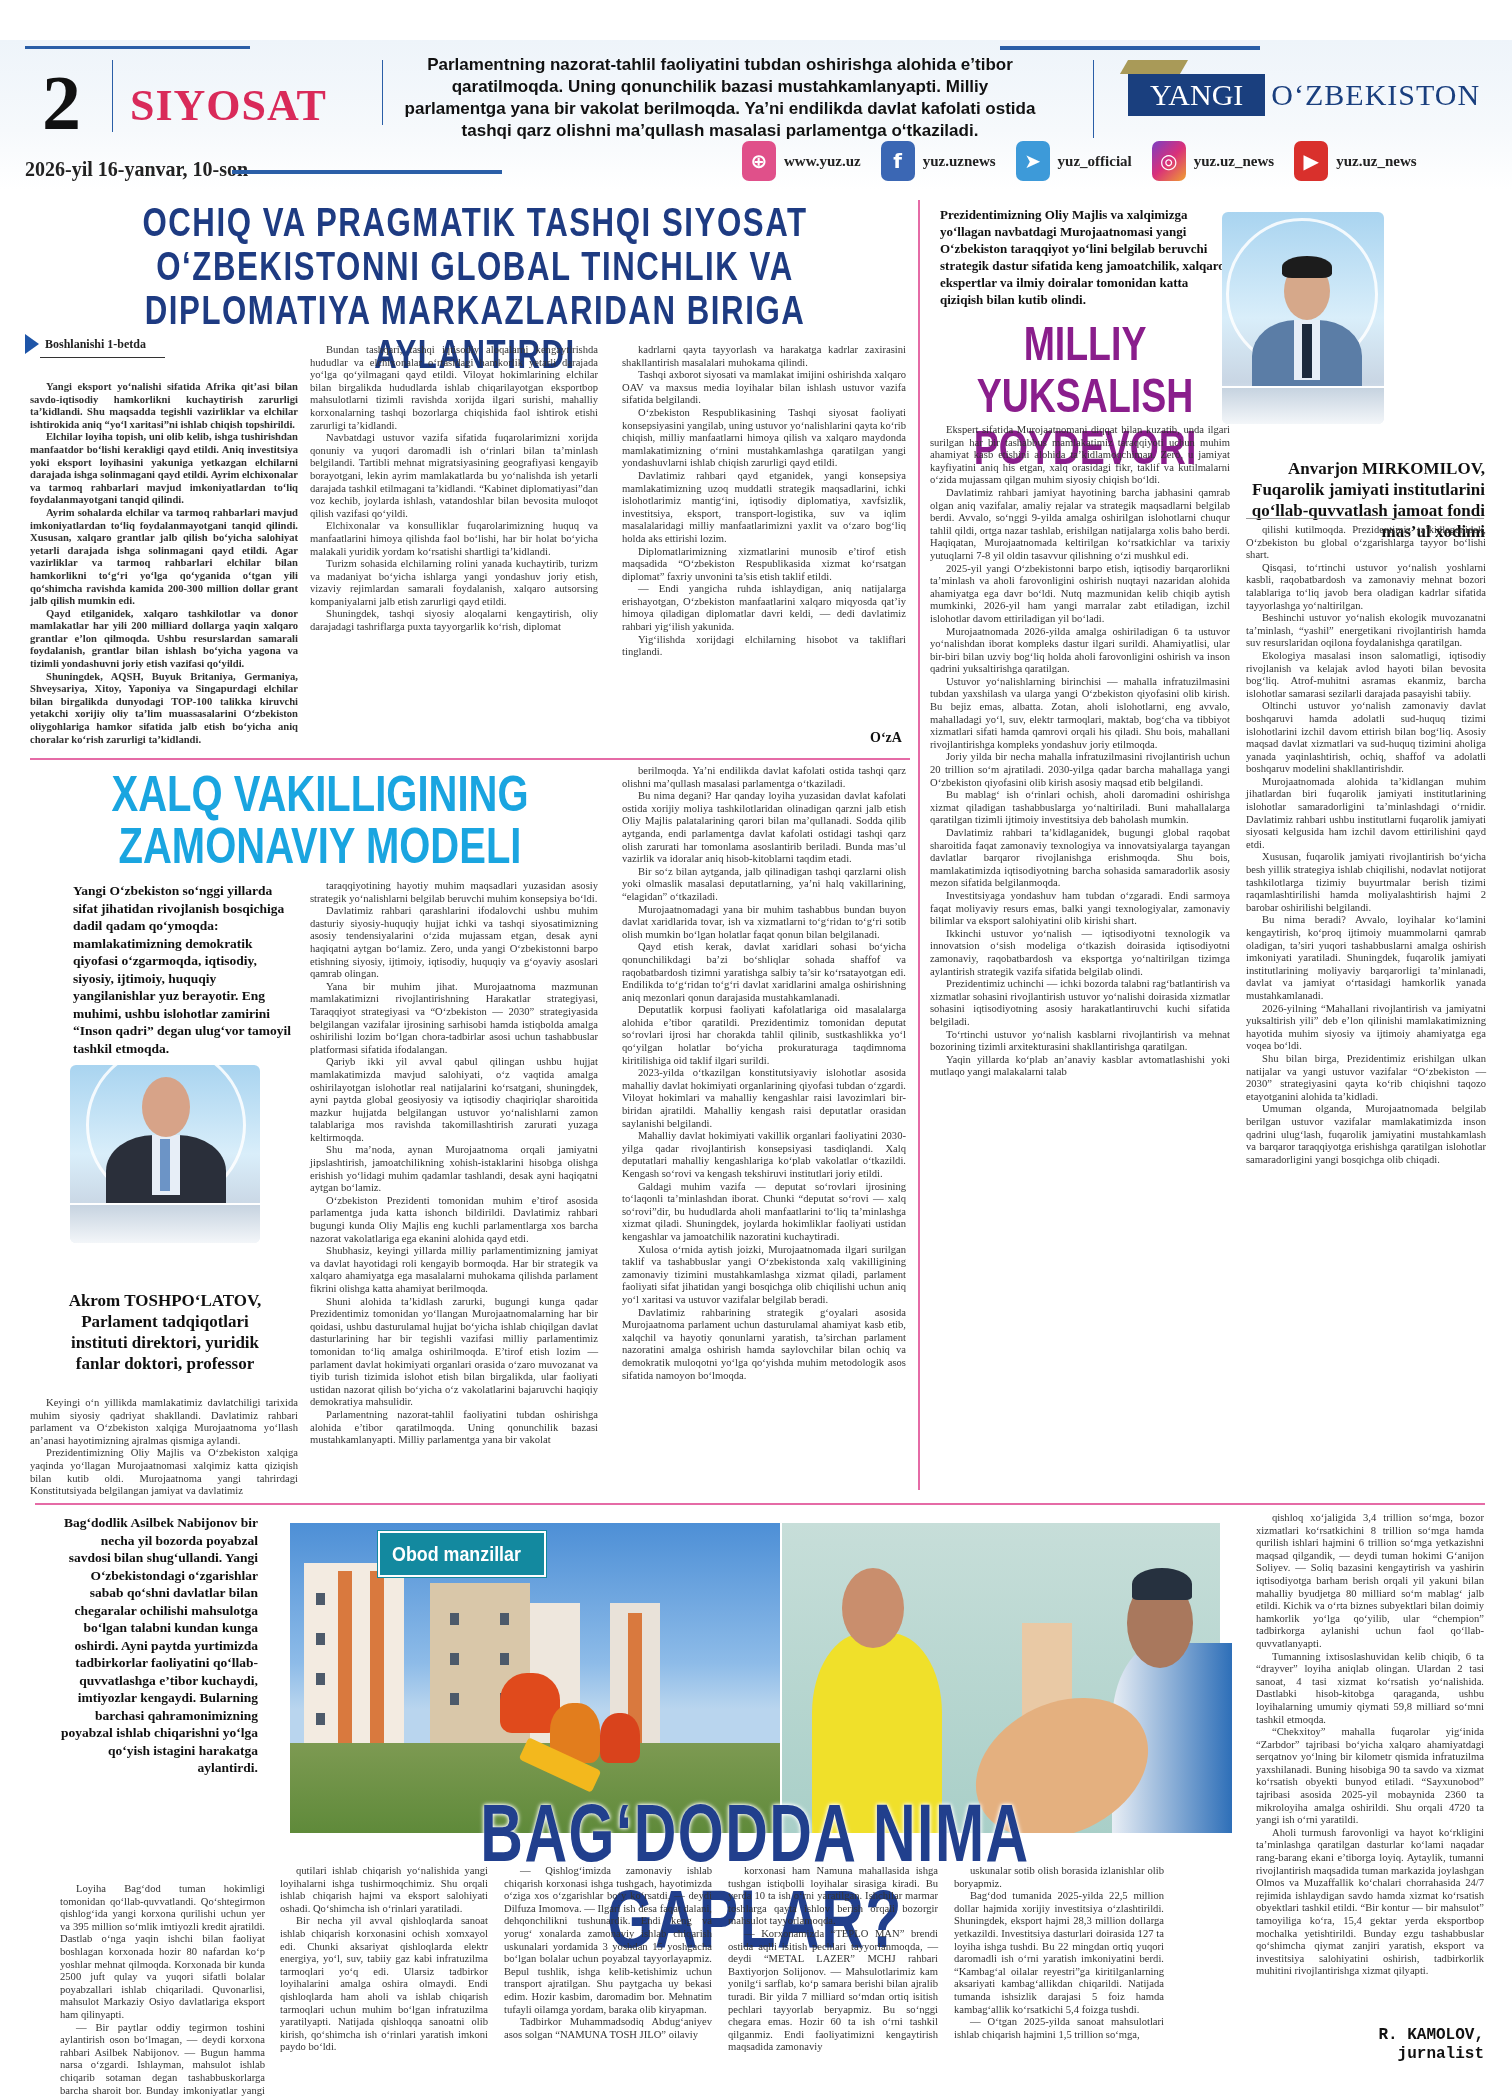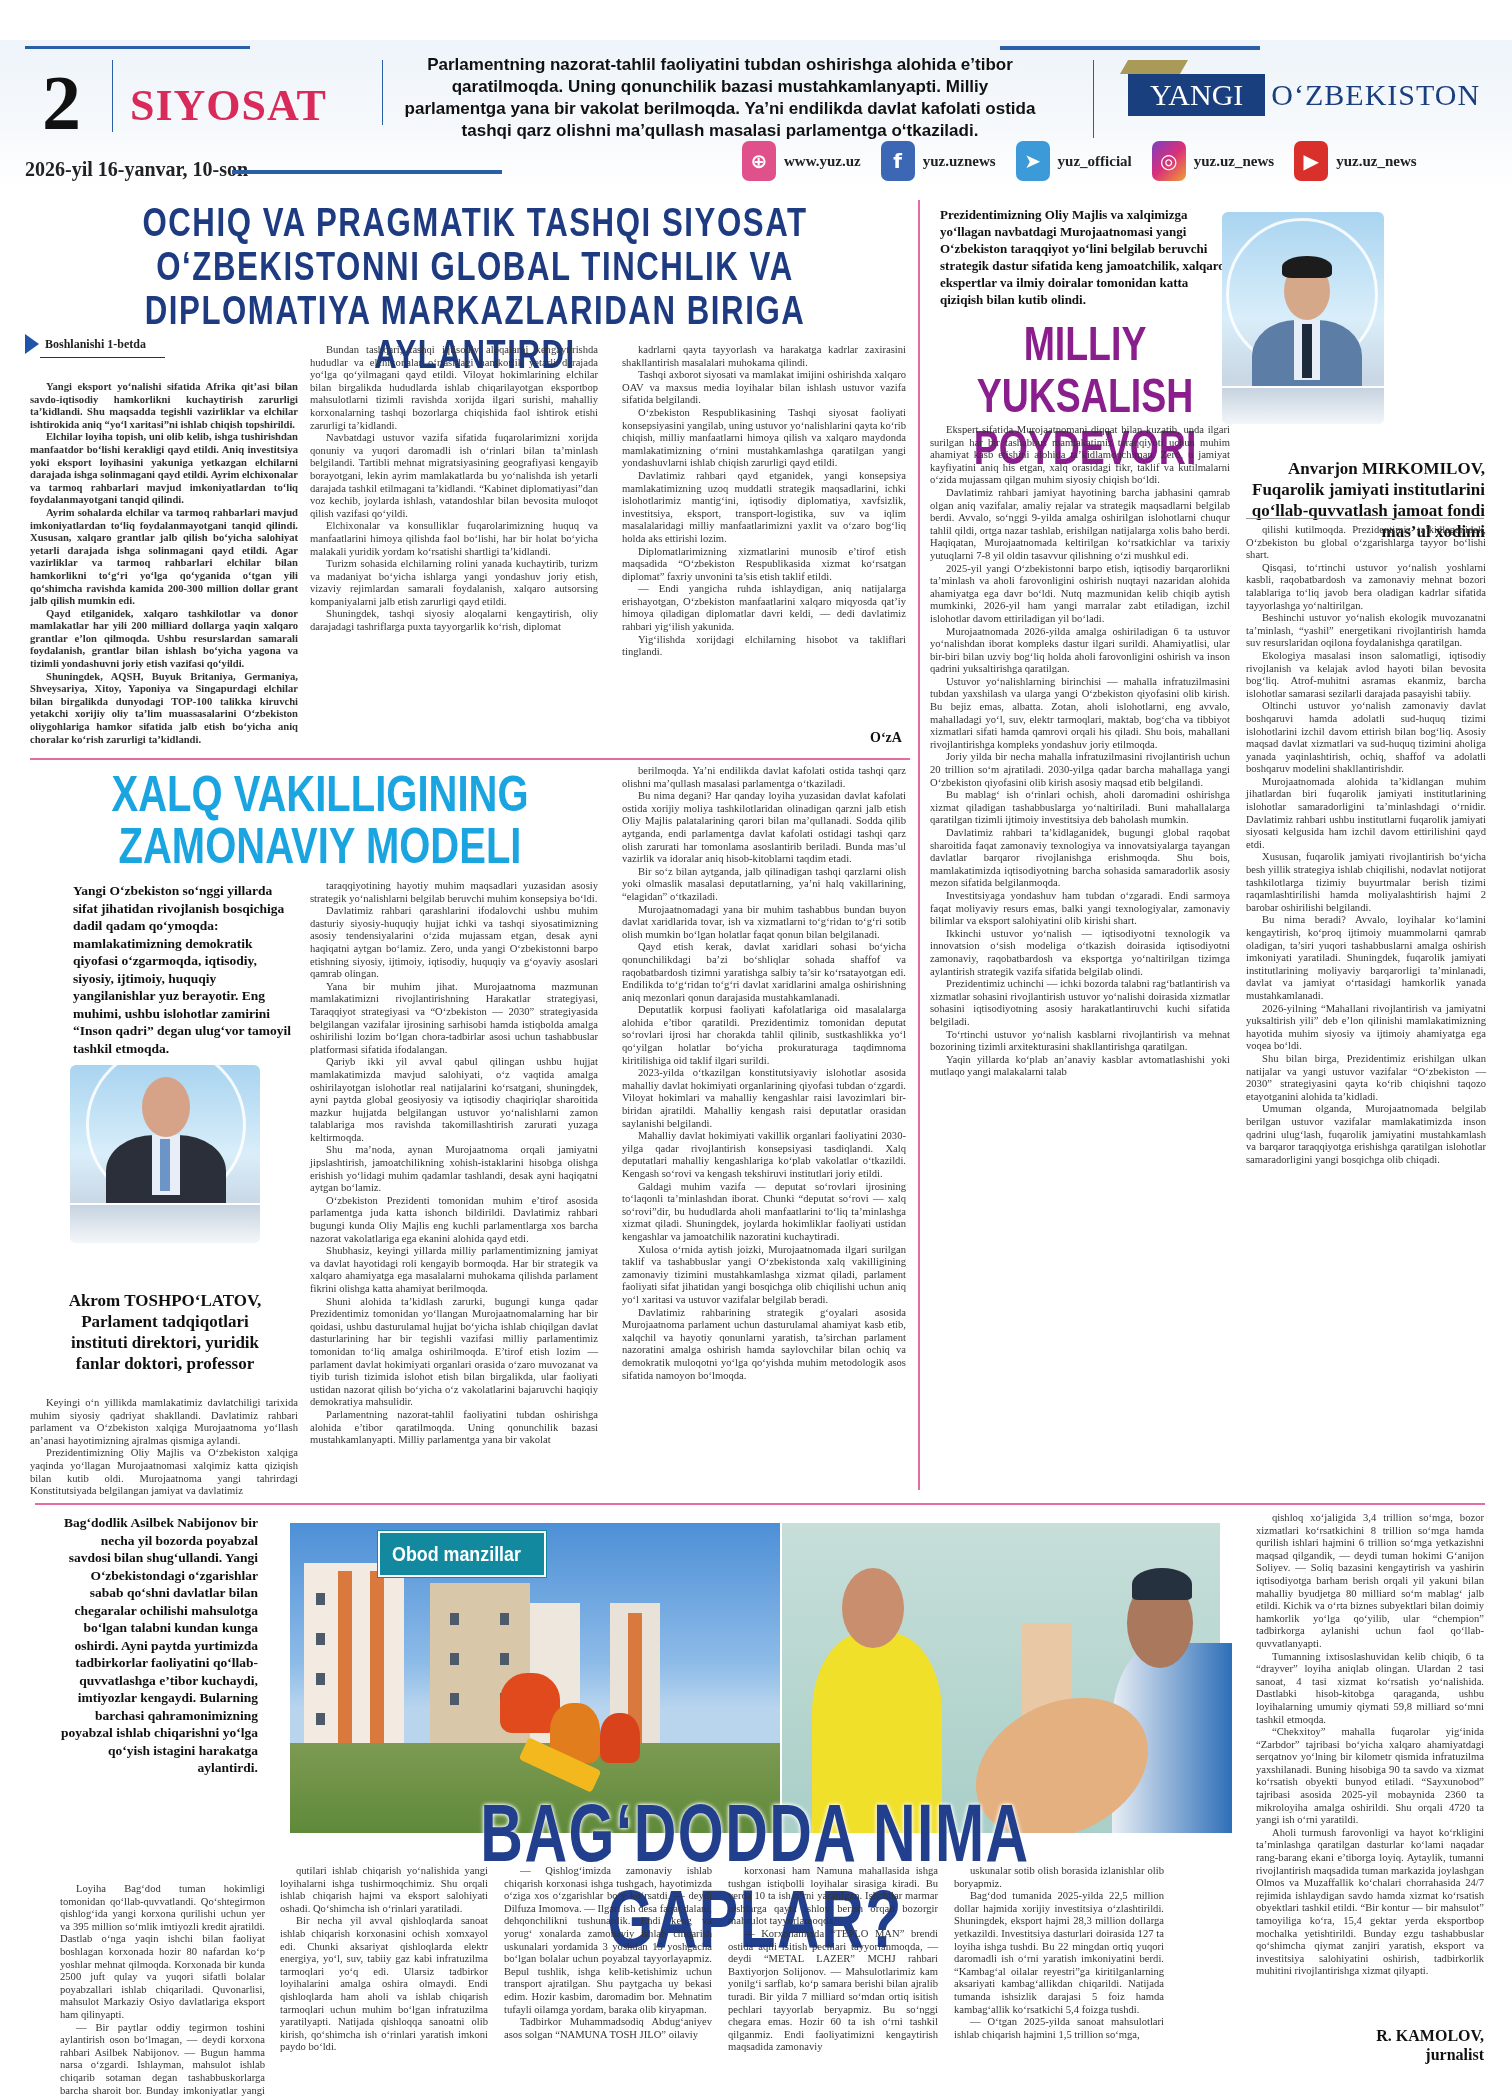--- a/index.html
+++ b/index.html
@@ -321,16 +321,16 @@
   <p>uskunalar sotib olish borasida izlanishlar olib boryapmiz.</p>
   <p>Bag‘dod tumanida 2025-yilda 22,5 million dollar hajmida xorijiy investitsiya o‘zlashtirildi. Shuningdek, eksport hajmi 28,3 million dollarga yetkazildi. Investitsiya dasturlari doirasida 127 ta loyiha ishga tushdi. Bu 22 mingdan ortiq yuqori daromadli ish o‘rni yaratish imkoniyatini berdi. “Kambag‘al oilalar reyestri”ga kiritilganlarning aksariyati kambag‘allikdan chiqarildi. Natijada tumanda ishsizlik darajasi 5 foiz hamda kambag‘allik ko‘rsatkichi 5,4 foizga tushdi.</p>
   <p>— O‘tgan 2025-yilda sanoat mahsulotlari ishlab chiqarish hajmini 1,5 trillion so‘mga,</p>
 </div>
 <div class="col" style="left:1256px;top:1512px;width:228px;">
   <p>qishloq xo‘jaligida 3,4 trillion so‘mga, bozor xizmatlari ko‘rsatkichini 8 trillion so‘mga hamda qurilish ishlari hajmini 6 trillion so‘mga yetkazishni maqsad qilgandik, — deydi tuman hokimi G‘anijon Soliyev. — Soliq bazasini kengaytirish va yashirin iqtisodiyotga barham berish orqali yil yakuni bilan mahalliy byudjetga 80 milliard so‘m mablag‘ jalb etildi. Kichik va o‘rta biznes subyektlari bilan doimiy hamkorlik yo‘lga qo‘yilib, ular “chempion” tadbirkorga aylanishi uchun faol qo‘llab-quvvatlanyapti.</p>
   <p>Tumanning ixtisoslashuvidan kelib chiqib, 6 ta “drayver” loyiha aniqlab olingan. Ulardan 2 tasi sanoat, 4 tasi xizmat ko‘rsatish yo‘nalishida. Dastlabki hisob-kitobga qaraganda, ushbu loyihalarning umumiy qiymati 59,8 milliard so‘mni tashkil etmoqda.</p>
   <p>“Chekxitoy” mahalla fuqarolar yig‘inida “Zarbdor” tajribasi bo‘yicha xalqaro ahamiyatdagi serqatnov yo‘lning bir kilometr qismida infratuzilma yaxshilanadi. Buning hisobiga 90 ta savdo va xizmat ko‘rsatish obyekti bunyod etiladi. “Sayxunobod” tajribasi asosida 2025-yil mobaynida 2360 ta mikroloyiha amalga oshirildi. Shu orqali 4720 ta yangi ish o‘rni yaratildi.</p>
   <p>Aholi turmush farovonligi va hayot ko‘rkligini ta’minlashga qaratilgan dasturlar ko‘lami naqadar rang-barang ekani e’tiborga loyiq. Aytaylik, tumanni rivojlantirish maqsadida tuman markazida joylashgan Olmos va Muzaffallik ko‘chalari chorrahasida 24/7 rejimida ishlaydigan savdo hamda xizmat ko‘rsatish obyektlari tashkil etildi. “Bir kontur — bir mahsulot” tamoyiliga ko‘ra, 15,4 gektar yerda eksportbop mochalka yetishtirildi. Bunday ezgu tashabbuslar qo‘shimcha qiymat zanjiri yaratish, eksport va investitsiya salohiyatini oshirish, tadbirkorlik muhitini rivojlantirishga xizmat qilyapti.</p>
 </div>
-<div class="byline" style="left:1290px;top:2026px;width:194px;font-size:16px;line-height:19px;">
+<div class="byline" style="left:1290px;top:2026px;width:194px;font-size:16px;line-height:19px;font-family:Liberation Mono, monospace;">
   <div>R. KAMOLOV,</div>
   <div>jurnalist</div>
 </div>
 
 </body></html>

